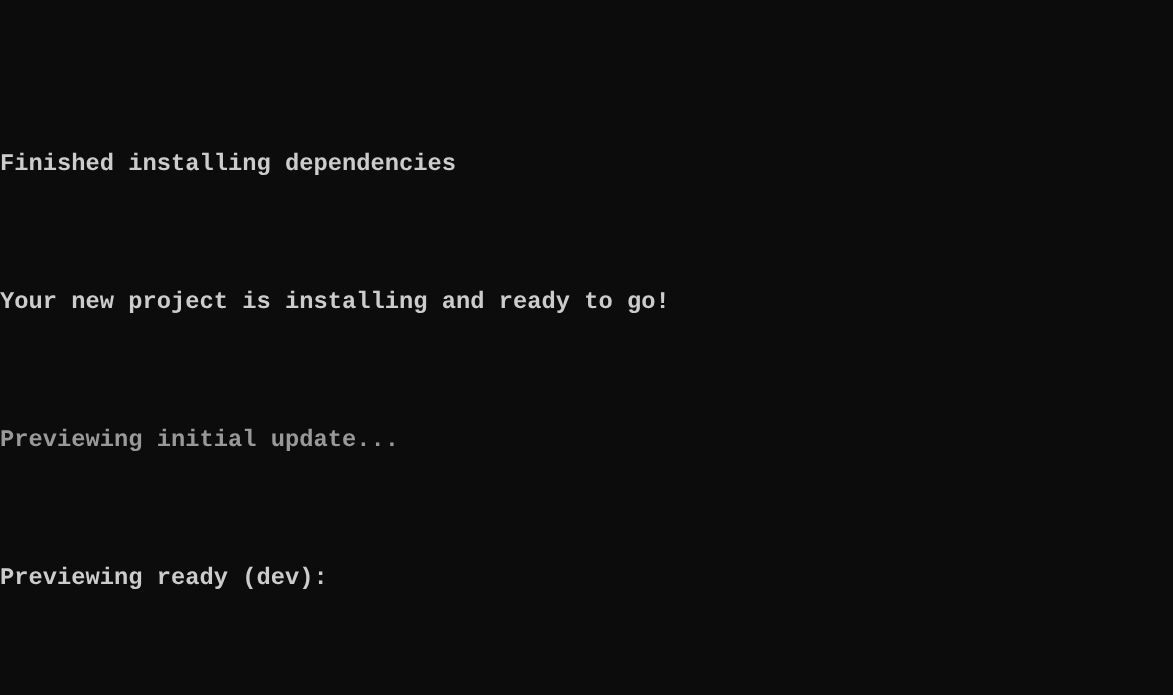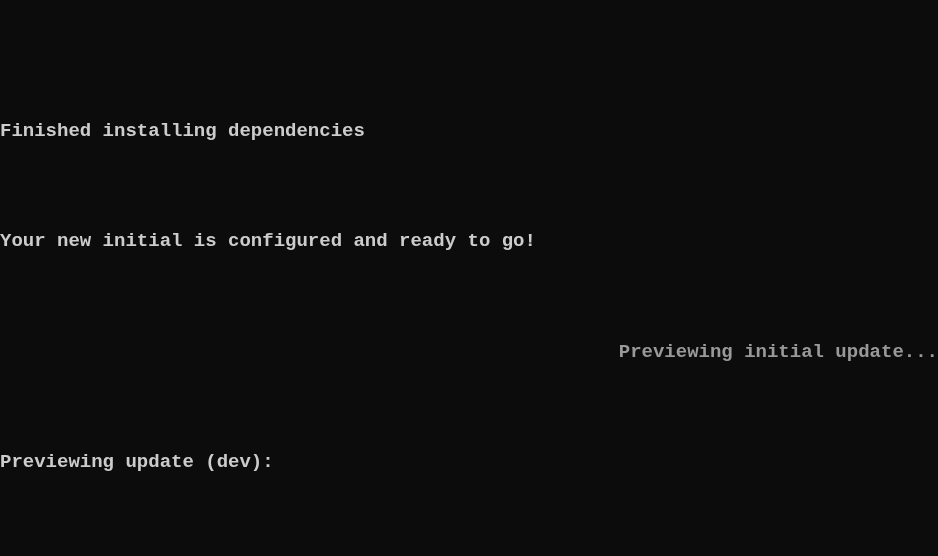--- a/index.html
+++ b/index.html
@@ -9,34 +9,34 @@
       font-family: 'Consolas', 'Monaco', 'Courier New', monospace;
       font-size: 19px;
       line-height: 1.45;
       padding: 8px 0;
       width: 938px;
       height: 556px;
       overflow: hidden;
       white-space: pre;
     }
     .line { display: block; }
-    .grey { color: #999999; text-align: right; }
+    .grey { color: #999999; }
   </style>
 </head>
 <body>
 
 
 
 <span class="line">Finished installing dependencies</span>
 <span class="line"> </span>
-<span class="line">Your new initial is configured and ready to go!</span>
+<span class="line">Your new project is installing and ready to go!</span>
 <span class="line"> </span>
 <span class="line grey">Previewing initial update...</span>
 <span class="line"> </span>
-<span class="line">Previewing update (dev):</span>
+<span class="line">Previewing ready (dev):</span>
 <span class="line"> </span>
 
 
 
 
 
 
 
 
 

